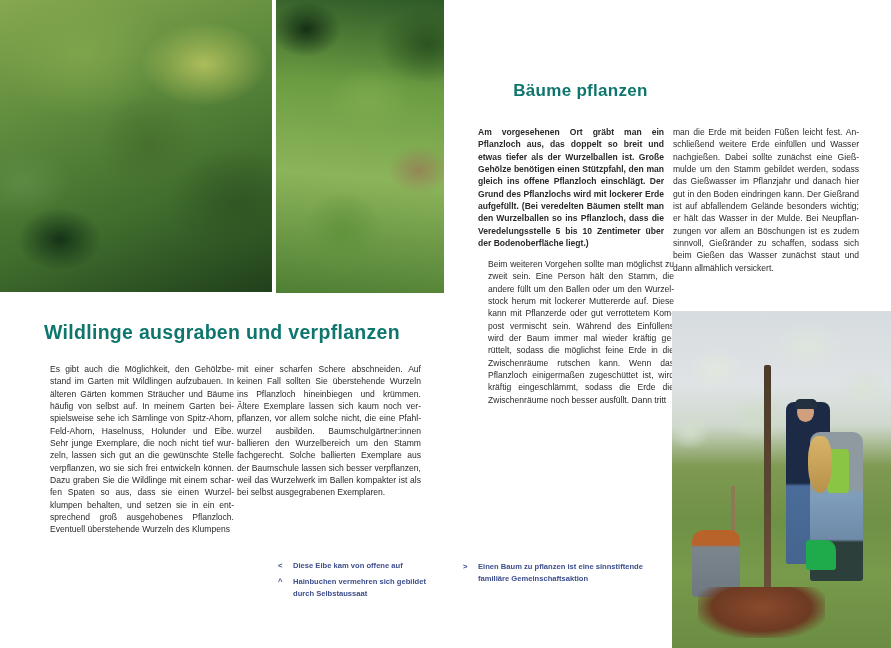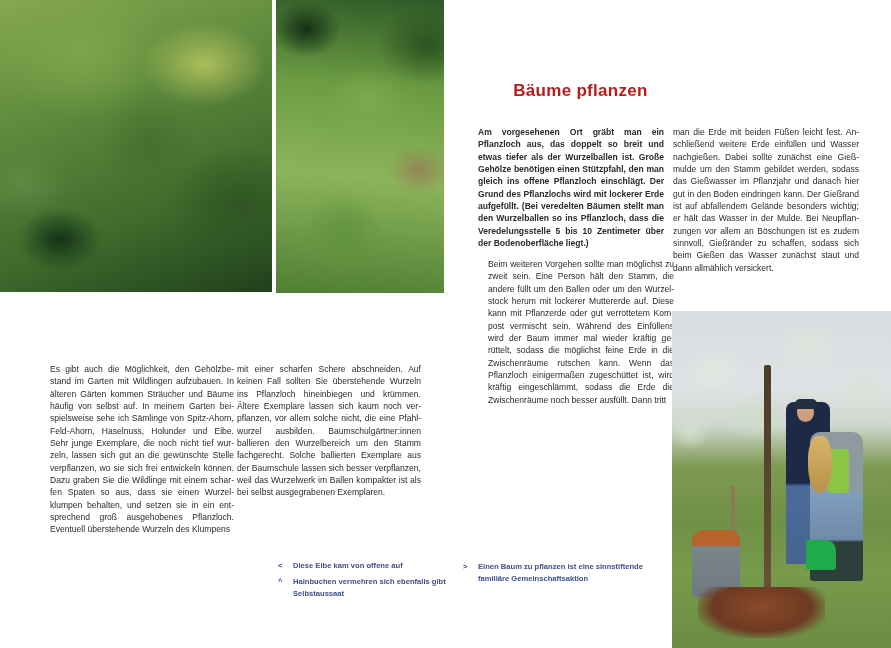--- a/index.html
+++ b/index.html
@@ -107,21 +107,21 @@
   }
   #photo-planting .boy {
     position: absolute; left: 9%; top: 65%; width: 22%; height: 20%;
     background: linear-gradient(180deg,#b8632a 0%, #b8632a 22%, #7b858c 26%, #6e7880 100%);
     border-radius: 12px 10px 4px 4px;
   }
 
   
   .heading {
     position: absolute;
-    color: #b91c1c;
+    color: #0f766e;
     font-weight: bold;
     letter-spacing: .3px;
     white-space: nowrap;
   }
   #heading-left {
     left: 0; top: 321px; width: 444px;
     text-align: center;
     font-size: 19.5px;
   }
   #heading-right {
@@ -179,33 +179,34 @@
   }
 </style>
 </head>
 <body>
 
 <div id="page">
 
   <div class="photo" id="photo-yew"></div>
   <div class="photo" id="photo-hornbeam"></div>
 
+  <div class="heading" id="heading-left">Wildlinge ausgraben und verpflanzen</div>
 
   <div class="col" id="col-l1">Es gibt auch die Möglichkeit, den Gehölzbe­stand im Garten mit Wildlingen aufzubauen. In älteren Gärten kommen Sträucher und Bäume häufig von selbst auf. In meinem Garten bei­spielsweise sehe ich Sämlinge von Spitz-Ahorn, Feld-Ahorn, Haselnuss, Holunder und Eibe. Sehr junge Exemplare, die noch nicht tief wur­zeln, lassen sich gut an die gewünschte Stelle verpflanzen, wo sie sich frei entwickeln können. Dazu graben Sie die Wildlinge mit einem schar­fen Spaten so aus, dass sie einen Wurzel­klumpen behalten, und setzen sie in ein ent­sprechend groß ausgehobenes Pflanzloch. Eventuell überstehende Wurzeln des Klumpens</div>
 
   <div class="col" id="col-l2">mit einer scharfen Schere abschneiden. Auf keinen Fall sollten Sie überstehende Wurzeln ins Pflanzloch hineinbiegen und krümmen. Ältere Exemplare lassen sich kaum noch ver­pflanzen, vor allem solche nicht, die eine Pfahl­wurzel ausbilden. Baumschulgärtner:innen ballieren den Wurzelbereich um den Stamm fachgerecht. Solche ballierten Exemplare aus der Baumschule lassen sich besser verpflan­zen, weil das Wurzelwerk im Ballen kompakter ist als bei selbst ausgegrabenen Exemplaren.</div>
 
   <div class="caption" id="cap-eibe">
     <span class="marker">&lt;</span>
     <span class="ctext">Diese Eibe kam von offene auf</span>
   </div>
 
   <div class="caption" id="cap-hainbuche">
     <span class="marker">^</span>
-    <span class="ctext">Hainbuchen vermehren sich ebenfalls gibt Selbstaussaat</span>
+    <span class="ctext">Hainbuchen vermehren sich gebildet durch Selbstaussaat</span>
   </div>
 
   <div id="page-number">154</div>
 
   <div class="heading" id="heading-right">Bäume pflanzen</div>
 
   <div class="col" id="col-r1">Am vorgesehenen Ort gräbt man ein Pflanzloch aus, das doppelt so breit und etwas tiefer als der Wurzelballen ist. Große Gehölze benötigen einen Stützpfahl, den man gleich ins offene Pflanzloch einschlägt. Der Grund des Pflanz­lochs wird mit lockerer Erde aufgefüllt. (Bei veredelten Bäumen stellt man den Wurzelbal­len so ins Pflanzloch, dass die Veredelungs­stelle 5 bis 10 Zentimeter über der Bodenober­fläche liegt.)</div>
 
   <div class="col" id="col-r3">Beim weiteren Vorgehen sollte man möglichst zu zweit sein. Eine Person hält den Stamm, die andere füllt um den Ballen oder um den Wurzel­stock herum mit lockerer Muttererde auf. Diese kann mit Pflanzerde oder gut verrottetem Kom­post vermischt sein. Während des Einfüllens wird der Baum immer mal wieder kräftig ge­rüttelt, sodass die möglichst feine Erde in die Zwischenräume rutschen kann. Wenn das Pflanzloch einigermaßen zugeschüttet ist, wird kräftig eingeschlämmt, sodass die Erde die Zwischenräume noch besser ausfüllt. Dann tritt</div>
 

